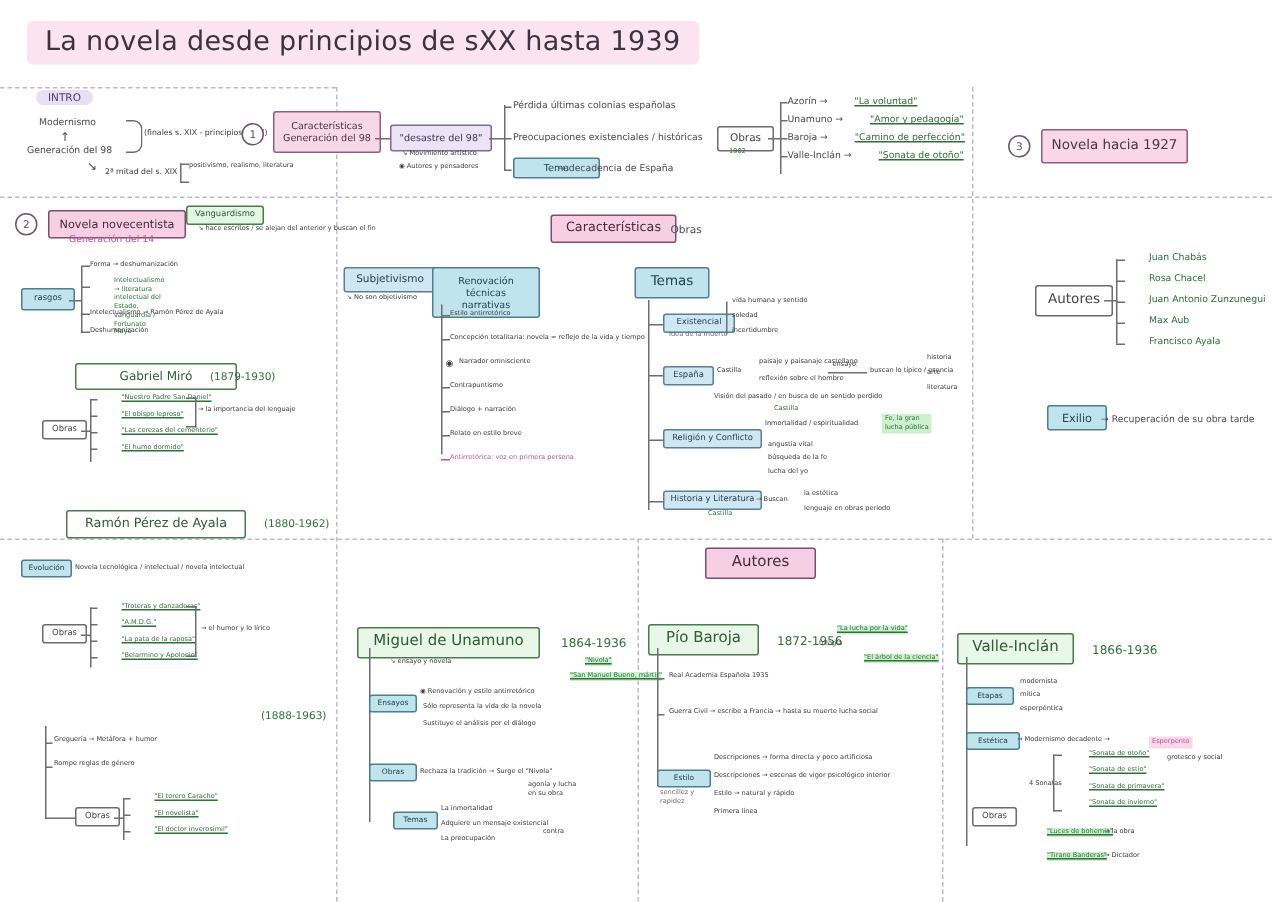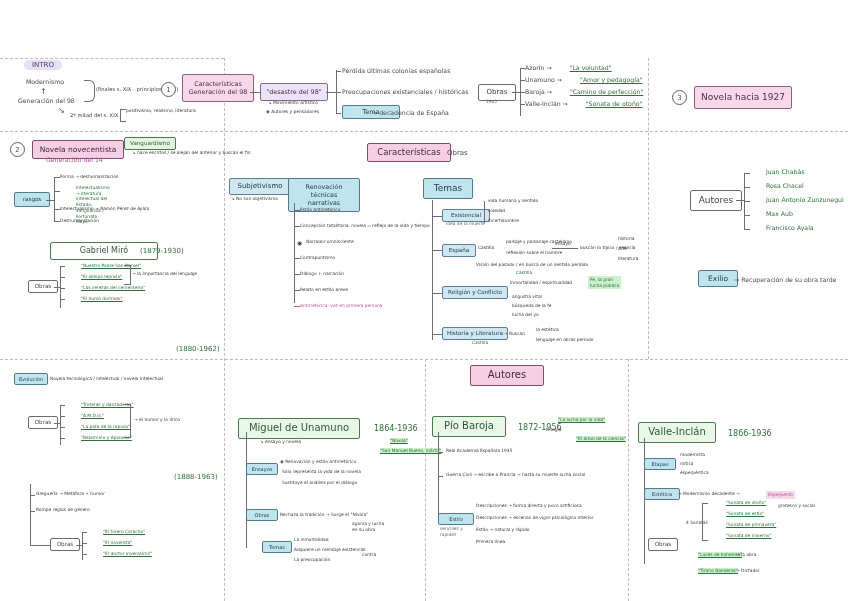--- a/index.html
+++ b/index.html
@@ -68,20 +68,21 @@
     position:absolute;border-right:1px solid #6d6d75;
     border-top:1px solid #6d6d75;border-bottom:1px solid #6d6d75;
   }
 </style>
 </head>
 <body>
 
 <div class="canvas">
 
   <div class="abs" id="title-band">
+    <div id="title-text">La novela desde principios de sXX hasta 1939</div>
   </div>
 
   <div class="abs dashed-h" style="left:0;top:131px;width:848px;"></div>
   <div class="abs dashed-h" style="left:0;top:359px;width:848px;"></div>
   <div class="abs dashed-v" style="left:224px;top:58px;height:543px;"></div>
   <div class="abs dashed-v" style="left:648px;top:58px;height:301px;"></div>
   <div class="abs dashed-v" style="left:425px;top:359px;height:242px;"></div>
   <div class="abs dashed-v" style="left:628px;top:359px;height:242px;"></div>
   <div class="abs dashed-h" style="left:0;top:58px;width:224px;"></div>
 
@@ -207,20 +208,21 @@
       <div class="t-xs t-green" style="position:absolute;left:5px;top:33px;text-decoration:underline;white-space:nowrap;">"El humo dormido"</div>
       <div class="ln ln-h" style="position:absolute;left:0;top:3px;width:5px;"></div>
       <div class="ln ln-h" style="position:absolute;left:0;top:14px;width:5px;"></div>
       <div class="ln ln-h" style="position:absolute;left:0;top:25px;width:5px;"></div>
       <div class="ln ln-h" style="position:absolute;left:0;top:36px;width:5px;"></div>
     </div>
   </div>
   <div class="abs bracket-r" style="left:124px;top:265px;width:6px;height:18px;"></div>
   <div class="abs t-xs" style="left:132px;top:271px;white-space:nowrap;">→ <span>la importancia del lenguaje</span></div>
 
+  <div class="abs box box-green" style="left:44px;top:340px;width:110px;font-size:8.5px;padding:3px 4px;">Ramón Pérez de Ayala</div>
   <div class="abs t t-green" style="left:160px;top:345px;font-size:7px;">(1880-1962)</div>
   <div class="abs box box-blue" style="left:14px;top:373px;width:28px;font-size:5px;padding:2px 2px;">Evolución</div>
   <div class="abs t-xs" style="left:50px;top:376px;white-space:nowrap;">Novela tecnológica / intelectual / novela intelectual</div>
   <div class="abs box box-grey" style="left:28px;top:416px;width:22px;font-size:5.6px;padding:2px 3px;">Obras</div>
   <div class="abs ln ln-h" style="left:54px;top:423px;width:6px;"></div>
   <div class="abs ln ln-v" style="left:60px;top:405px;height:40px;"></div>
   <div class="abs" style="left:60px;top:402px;">
     <div style="position:relative;">
       <div class="t-xs t-green" style="position:absolute;left:5px;top:0;text-decoration:underline;white-space:nowrap;">"Troteras y danzaderas"</div>
       <div class="t-xs t-green" style="position:absolute;left:5px;top:11px;text-decoration:underline;white-space:nowrap;">"A.M.D.G."</div>

